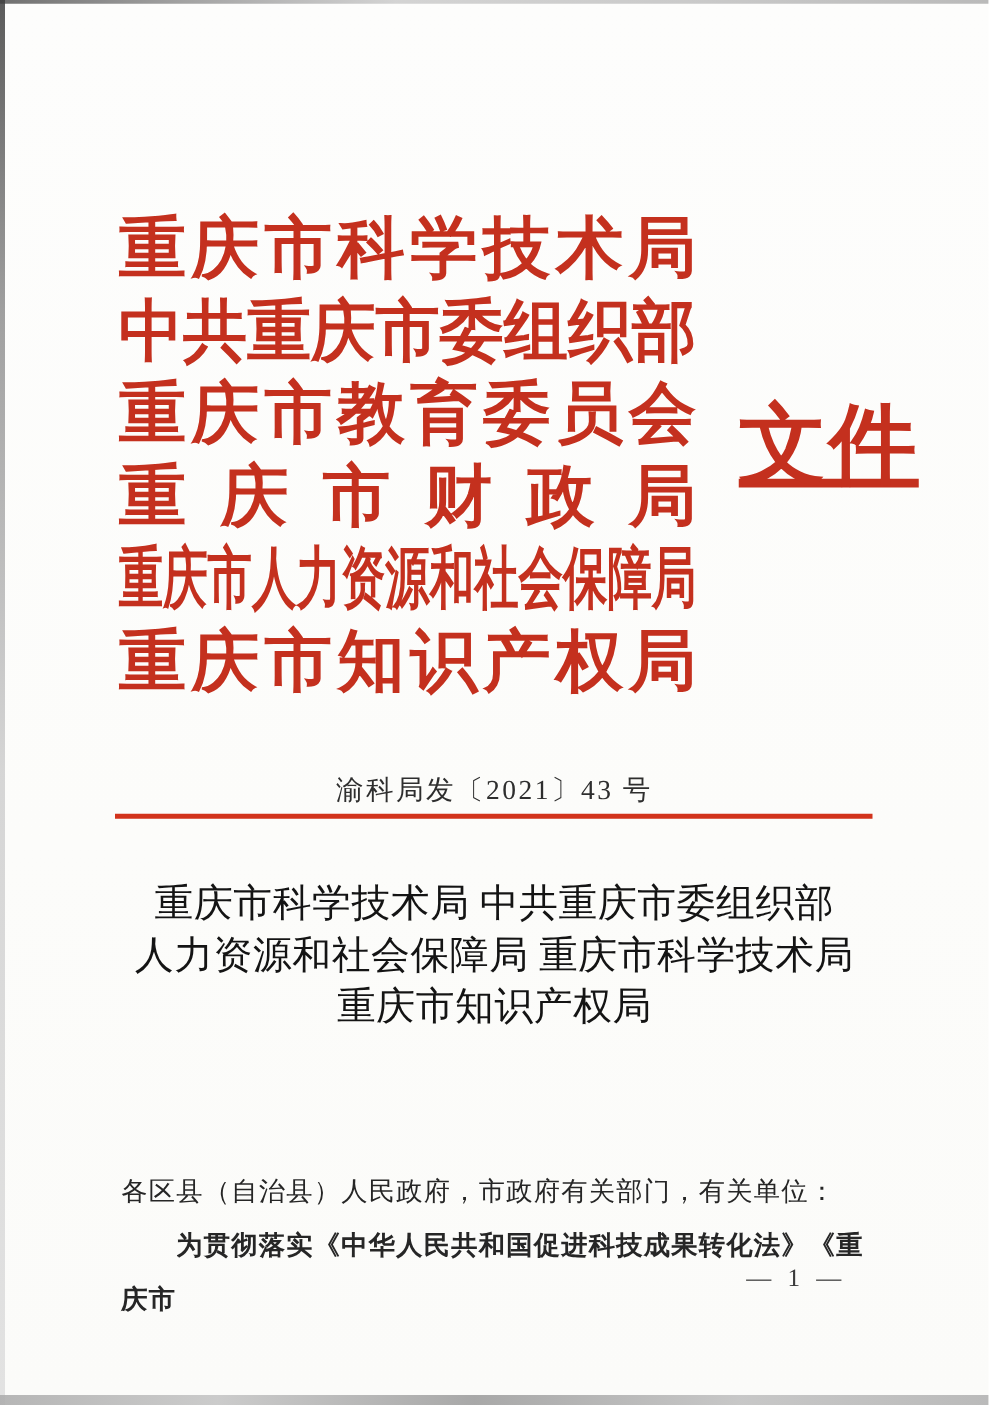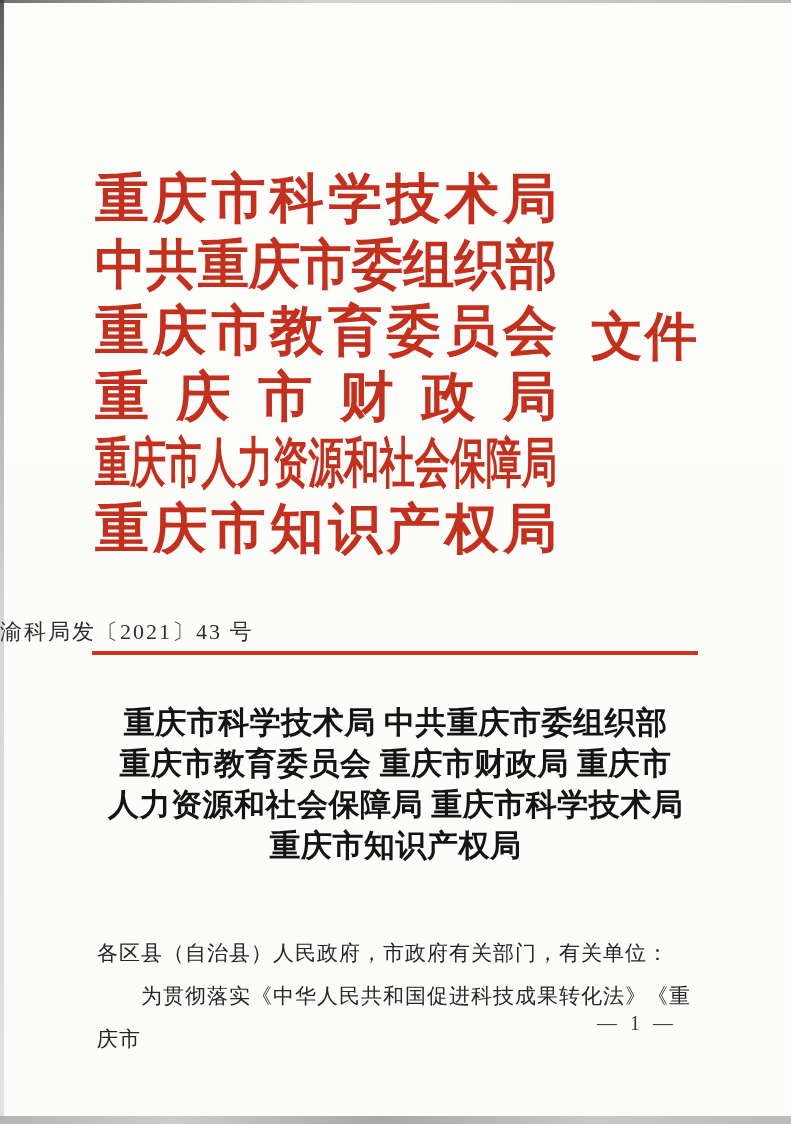--- a/index.html
+++ b/index.html
@@ -48,35 +48,36 @@
     overflow: visible;
   }
   .agency-line {
     display: inline-block;
     white-space: nowrap;
   }
 
   .doc-type {
     position: absolute;
     left: 591px;
-    top: 304px;
-    font-size: 52px;
+    top: 324px;
+    font-size: 70px;
     line-height: 66px;
     font-weight: 900;
     color: var(--accent, #c4301e);
     letter-spacing: 2px;
     white-space: nowrap;
+    text-decoration: underline;
   }
 
   .doc-number {
     position: absolute;
     left: 0;
     top: 617px;
     width: 100%;
-    text-align: left;
+    text-align: center;
     font-size: 22px;
     letter-spacing: 2px;
     color: #2e2e2e;
     font-family: Liberation Serif, serif;
   }
 
   .red-rule {
     position: absolute;
     left: 92px;
     top: 651px;
@@ -85,37 +86,37 @@
     background: var(--rule, #d2331c);
   }
 
   .doc-title {
     position: absolute;
     left: 0;
     top: 702px;
     width: 100%;
     text-align: center;
     font-size: 31px;
-    font-weight: 700;
+    font-weight: 400;
     line-height: 41px;
     color: #141414;
     letter-spacing: 0.5px;
   }
 
   .body-text {
     position: absolute;
     left: 97px;
     top: 932px;
     width: 608px;
     font-size: 21px;
     line-height: 43px;
     color: #262626;
     letter-spacing: 1px;
   }
-  .body-line.indent { text-indent: 44px; }
+  .body-line.indent { text-indent: 44px; font-weight: bold; }
 
   .page-number {
     position: absolute;
     left: 597px;
     top: 1012px;
     font-size: 20px;
     letter-spacing: 4px;
     color: #3a3a3a;
     white-space: nowrap;
   }
@@ -177,21 +178,20 @@
     </div>
 
   <div class="doc-type">文件</div>
 
   <div class="doc-number">渝科局发〔2021〕43 号</div>
 
   <div class="red-rule"></div>
 
   <div class="doc-title">
       <div class="title-line">重庆市科学技术局 中共重庆市委组织部</div>
-      <div class="title-line">重庆市教育委员会 重庆市财政局 重庆市</div>
       <div class="title-line">人力资源和社会保障局 重庆市科学技术局</div>
       <div class="title-line">重庆市知识产权局</div>
     </div>
 
   <div class="body-text">
     <div class="body-line">各区县（自治县）人民政府，市政府有关部门，有关单位：</div>
     <div class="body-line indent">为贯彻落实《中华人民共和国促进科技成果转化法》《重庆市</div>
   </div>
 
   <div class="page-number">— 1 —</div>

